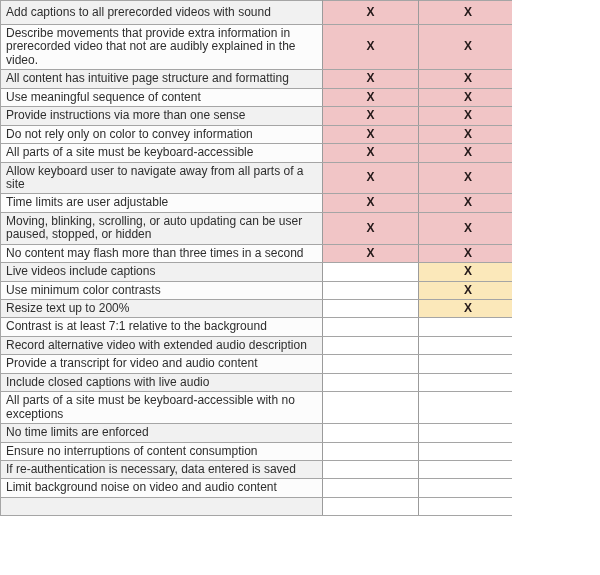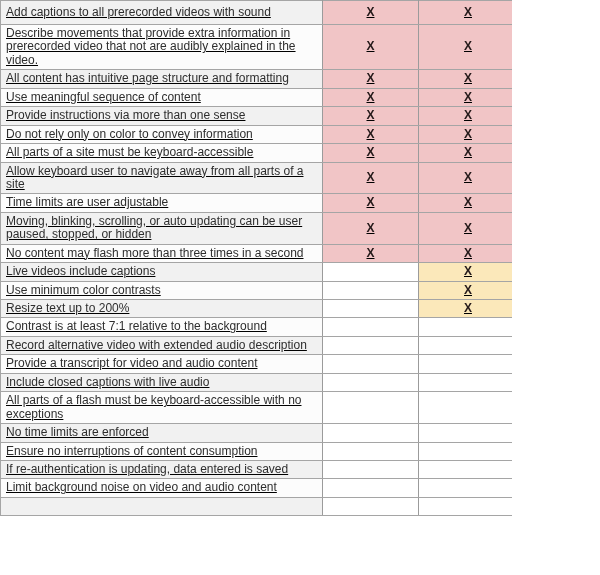--- a/index.html
+++ b/index.html
@@ -7,21 +7,20 @@
     padding: 0;
     background: #ffffff;
     font-family: "Liberation Sans", "DejaVu Sans", sans-serif;
   }
   #screen {
     position: relative;
     width: 512px;
     height: 575px;
     overflow: hidden;
     background: #ffffff;
-    text-decoration: underline;
   }
   table.matrix {
     width: 600px;
     border-collapse: collapse;
     table-layout: fixed;
     border-top: 1px solid #a5a5a5;
     border-left: 1px solid #a5a5a5;
   }
   col.c-label { width: 322px; }
   col.c-a     { width: 96px; }
@@ -167,39 +166,39 @@
     <td class="mark-cell"></td>
     <td class="mark-cell" style="background: rgb(213, 232, 205);">X</td>
   </tr>
         <tr class="odd">
     <td class="label-cell">Include closed captions with live audio</td>
     <td class="mark-cell"></td>
     <td class="mark-cell"></td>
     <td class="mark-cell" style="background: rgb(213, 232, 205);">X</td>
   </tr>
         <tr>
-    <td class="label-cell">All parts of a flash must be keyboard-accessible with no exceptions</td>
+    <td class="label-cell">All parts of a site must be keyboard-accessible with no exceptions</td>
     <td class="mark-cell"></td>
     <td class="mark-cell"></td>
     <td class="mark-cell" style="background: rgb(213, 232, 205);">X</td>
   </tr>
         <tr class="odd">
     <td class="label-cell">No time limits are enforced</td>
     <td class="mark-cell"></td>
     <td class="mark-cell"></td>
     <td class="mark-cell" style="background: rgb(213, 232, 205);">X</td>
   </tr>
         <tr>
     <td class="label-cell">Ensure no interruptions of content consumption</td>
     <td class="mark-cell"></td>
     <td class="mark-cell"></td>
     <td class="mark-cell" style="background: rgb(213, 232, 205);">X</td>
   </tr>
         <tr class="odd">
-    <td class="label-cell">If re-authentication is updating, data entered is saved</td>
+    <td class="label-cell">If re-authentication is necessary, data entered is saved</td>
     <td class="mark-cell"></td>
     <td class="mark-cell"></td>
     <td class="mark-cell" style="background: rgb(213, 232, 205);">X</td>
   </tr>
         <tr>
     <td class="label-cell">Limit background noise on video and audio content</td>
     <td class="mark-cell"></td>
     <td class="mark-cell"></td>
     <td class="mark-cell" style="background: rgb(213, 232, 205);">X</td>
   </tr>

